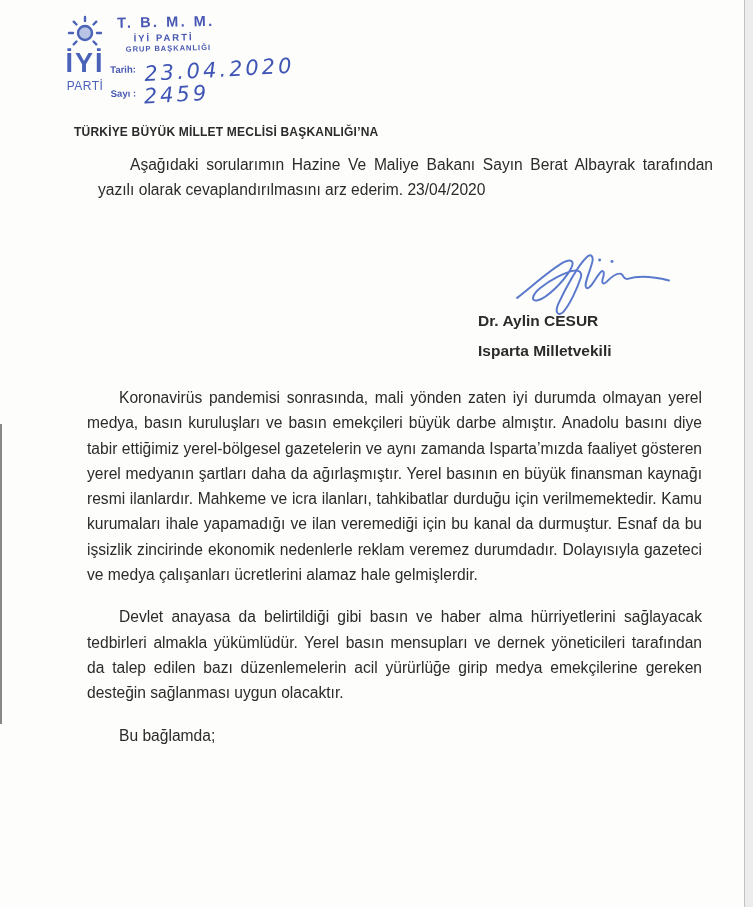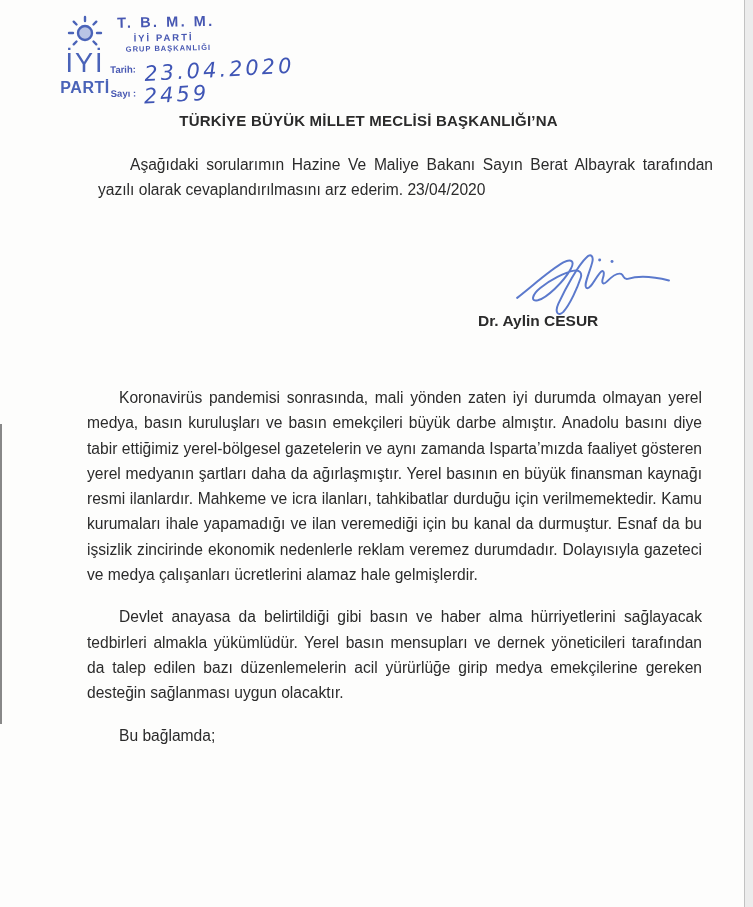--- a/index.html
+++ b/index.html
@@ -17,43 +17,43 @@
     position:absolute; top:424px; left:0; width:2px; height:300px;
     background:rgba(40,40,40,.55);
   }
 
   
   .logo {
     position:absolute; left:56px; top:15px; width:58px;
     text-align:center; color:#4a63b8; line-height:1;
   }
   .logo .sun { display:block; margin:0 auto 1px; }
-  .logo-iyi  { font-size:27px; font-weight:400; letter-spacing:2px; }
-  .logo-parti{ font-size:16px; font-weight:700; letter-spacing:.5px; margin-top:3px; }
+  .logo-iyi  { font-size:27px; font-weight:700; letter-spacing:2px; }
+  .logo-parti{ font-size:12px; font-weight:400; letter-spacing:.5px; margin-top:3px; }
 
   .stamp {
     position:absolute; left:106px; top:13px; width:200px;
     color:#4757b2; transform:rotate(-1.2deg);
   }
   .stamp-l1 { font-size:14.5px; font-weight:700; letter-spacing:2.5px; margin-left:12px; }
   .stamp-l2 { font-size:9.5px;  font-weight:700; letter-spacing:2px;   margin-left:28px; margin-top:2px; }
   .stamp-l3 { font-size:7.5px;  font-weight:700; letter-spacing:1px;   margin-left:20px; margin-top:1px; }
   .stamp-row  { margin-top:6px; margin-left:4px; height:22px; white-space:nowrap; }
   .stamp-row2 { margin-top:2px; }
   .stamp-label{ font-size:9.5px; font-weight:700; vertical-align:6px; }
   .handwritten{
     display:inline-block; margin-left:8px; color:#3f55b5;
     font-size:21px; font-style:italic; letter-spacing:3px;
     transform:rotate(-2deg); font-family:"DejaVu Sans", sans-serif;
   }
 
   
   .title {
-    position:absolute; top:109px; left:58px; width:615px; margin:3px;
-    text-align:center; font-size:15px; font-weight:700; letter-spacing:.2px;
+    position:absolute; top:109px; left:58px; width:615px; margin:16px;
+    text-align:left; font-size:12px; font-weight:700; letter-spacing:.2px;
   }
   .intro {
     position:absolute; top:141px; left:87px; width:615px; margin:11px;
     font-size:15.6px; line-height:25.4px; text-align:justify; text-indent:32px;
   }
   .sig-block {
     position:absolute; top:250px; left:478px; width:240px; text-align:left;
   }
   .signature-svg { display:block; margin:0 auto -4px; }
   .sig-name  { font-size:15.5px; font-weight:700; }
@@ -107,20 +107,21 @@
 
   <p class="intro">Aşağıdaki sorularımın Hazine Ve Maliye Bakanı Sayın Berat Albayrak tarafından yazılı olarak cevaplandırılmasını arz ederim. 23/04/2020</p>
 
   <div class="sig-block">
     <svg class="signature-svg" width="200" height="66" viewBox="0 0 220 80">
       <path d="M12,58 C30,44 52,24 68,15 C78,10 82,14 77,23 C68,39 48,58 37,61 C28,63 30,54 40,46 C52,36 70,27 81,25 C88,24 91,28 89,34 C85,46 76,66 68,75 C62,81 57,76 62,65 C70,48 86,18 96,9 C101,4 105,7 103,15 C100,27 92,43 96,46 C101,49 108,31 114,26 C117,24 118,28 116,34 C114,40 116,43 121,38 C127,32 133,27 138,29 C142,31 140,36 146,35 C156,32 172,31 196,37" fill="none" stroke="#5b79cc" stroke-width="2.4" stroke-linecap="round"></path>
       <circle cx="112" cy="12" r="1.8" fill="#5b79cc"></circle>
       <circle cx="127" cy="14" r="1.8" fill="#5b79cc"></circle>
     </svg>
     <div class="sig-name">Dr. Aylin CESUR</div>
+    <div class="sig-title">Isparta Milletvekili</div>
   </div>
 
   <div class="body-text">
     <p>Koronavirüs pandemisi sonrasında, mali yönden zaten iyi durumda olmayan yerel medya, basın kuruluşları ve basın emekçileri büyük darbe almıştır. Anadolu basını diye tabir ettiğimiz yerel-bölgesel gazetelerin ve aynı zamanda Isparta’mızda faaliyet gösteren yerel medyanın şartları daha da ağırlaşmıştır. Yerel basının en büyük finansman kaynağı resmi ilanlardır. Mahkeme ve icra ilanları, tahkibatlar durduğu için verilmemektedir. Kamu kurumaları ihale yapamadığı ve ilan veremediği için bu kanal da durmuştur. Esnaf da bu işsizlik zincirinde ekonomik nedenlerle reklam veremez durumdadır. Dolayısıyla gazeteci ve medya çalışanları ücretlerini alamaz hale gelmişlerdir.</p>
     <p>Devlet anayasa da belirtildiği gibi basın ve haber alma hürriyetlerini sağlayacak tedbirleri almakla yükümlüdür. Yerel basın mensupları ve dernek yöneticileri tarafından da talep edilen bazı düzenlemelerin acil yürürlüğe girip medya emekçilerine gereken desteğin sağlanması uygun olacaktır.</p>
     <p>Bu bağlamda;</p>
   </div>
 </div>
 
 </body></html>

